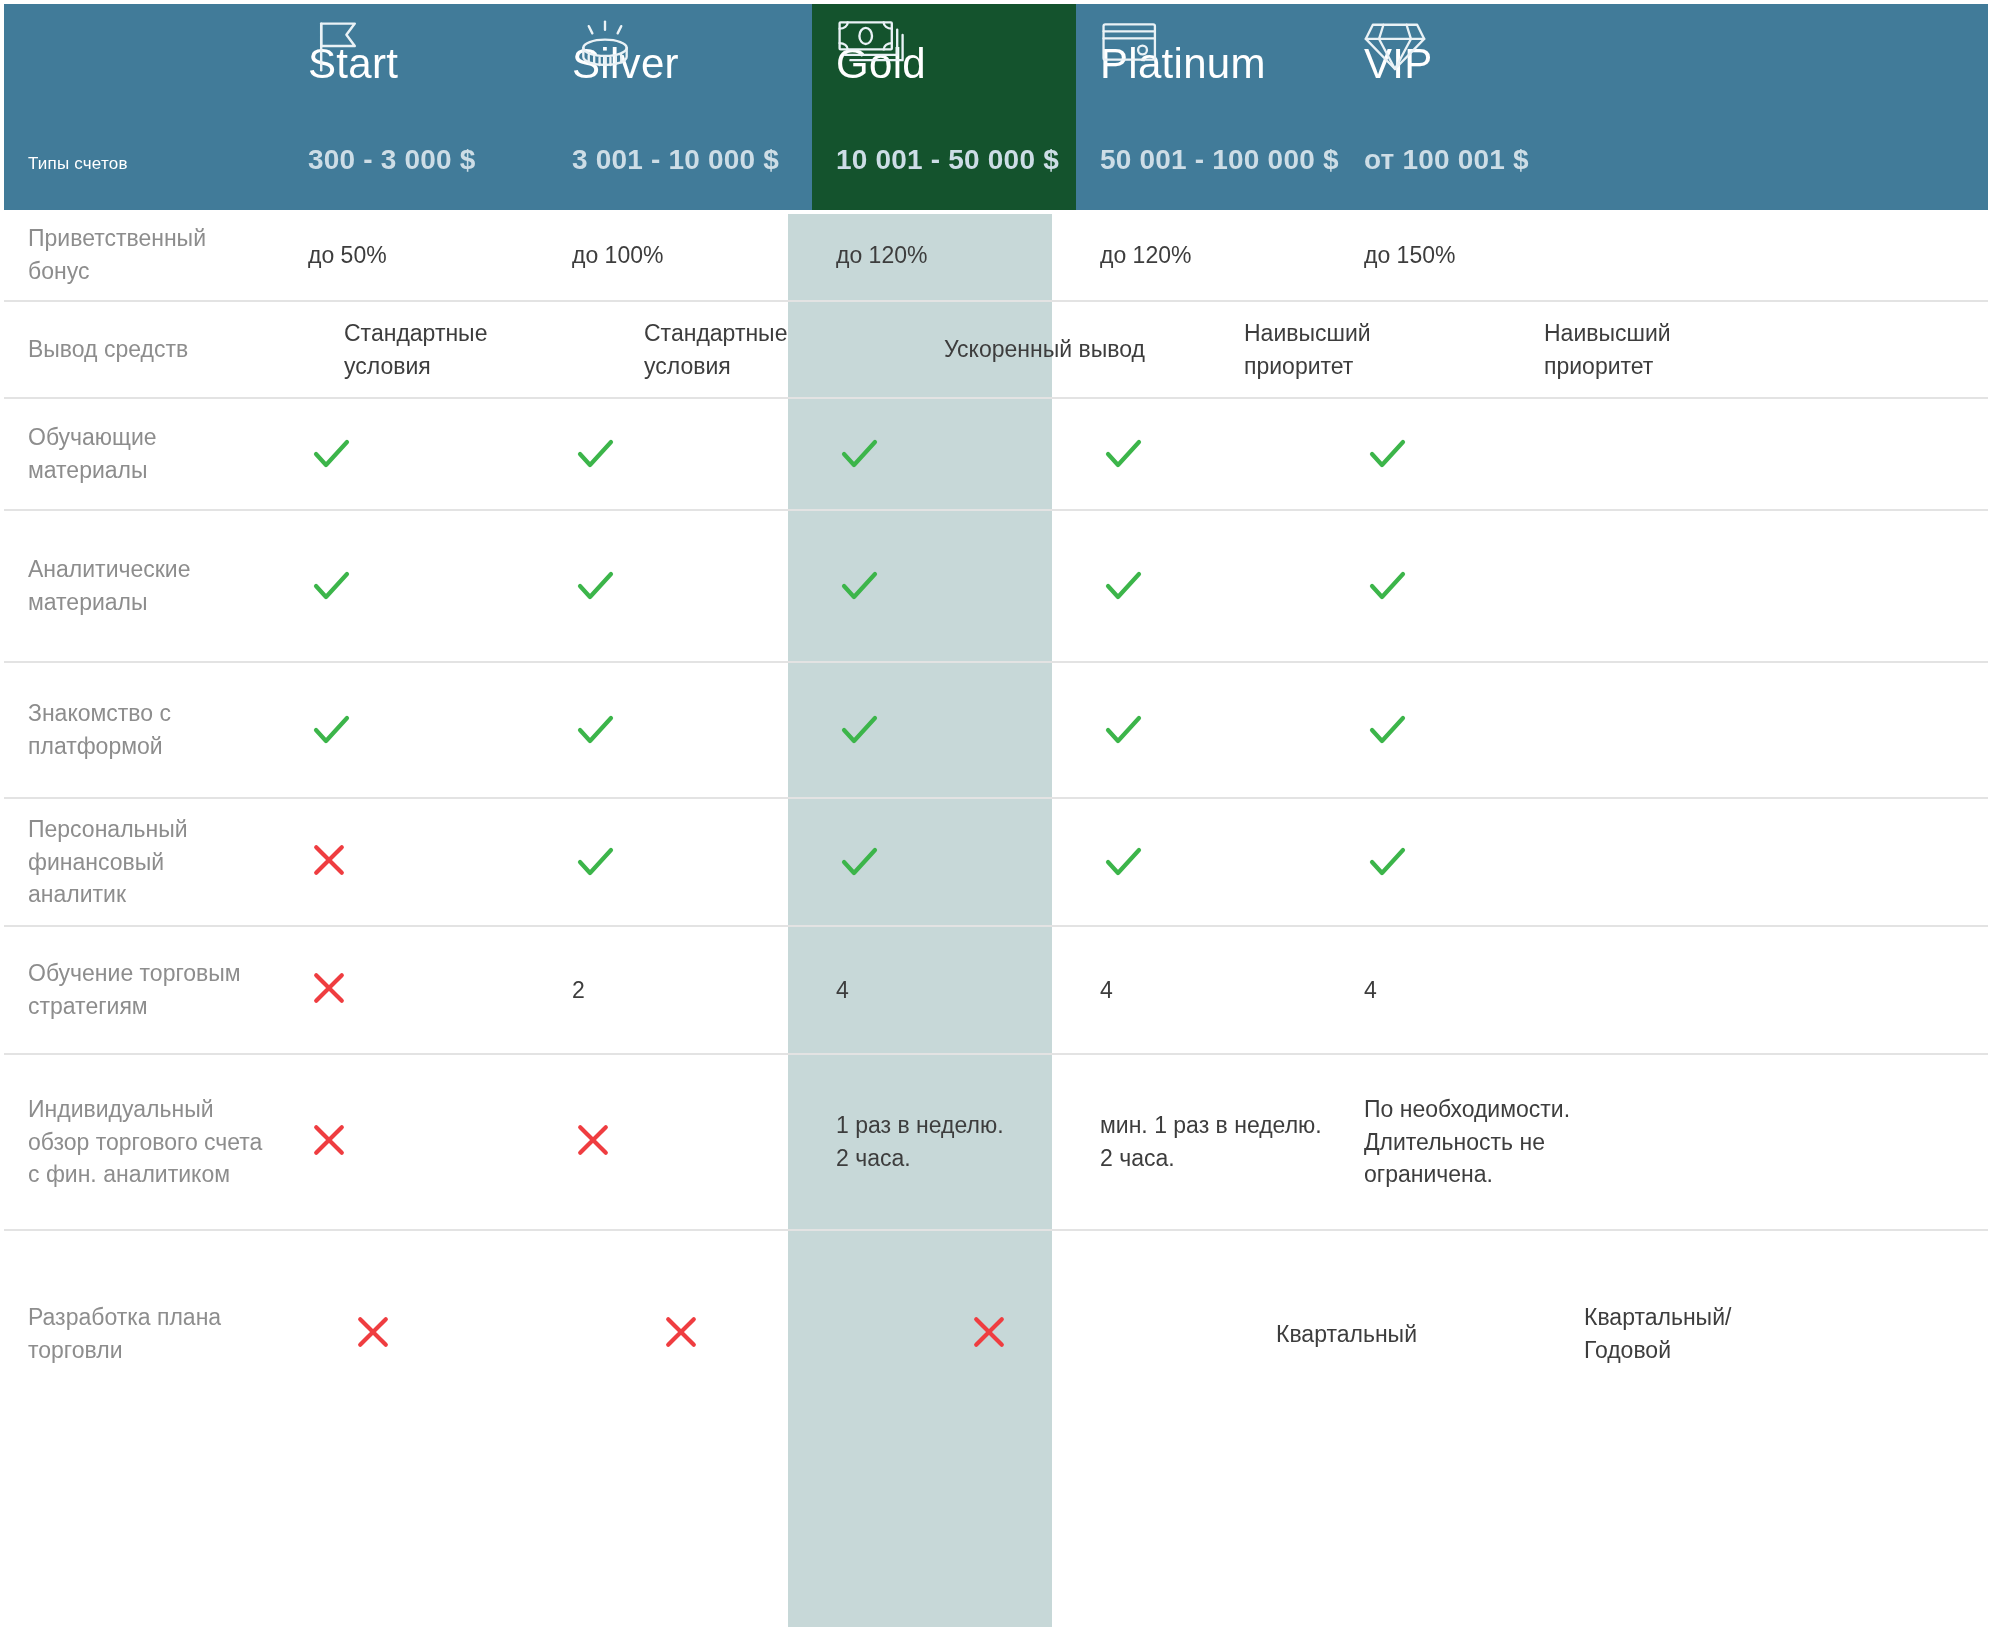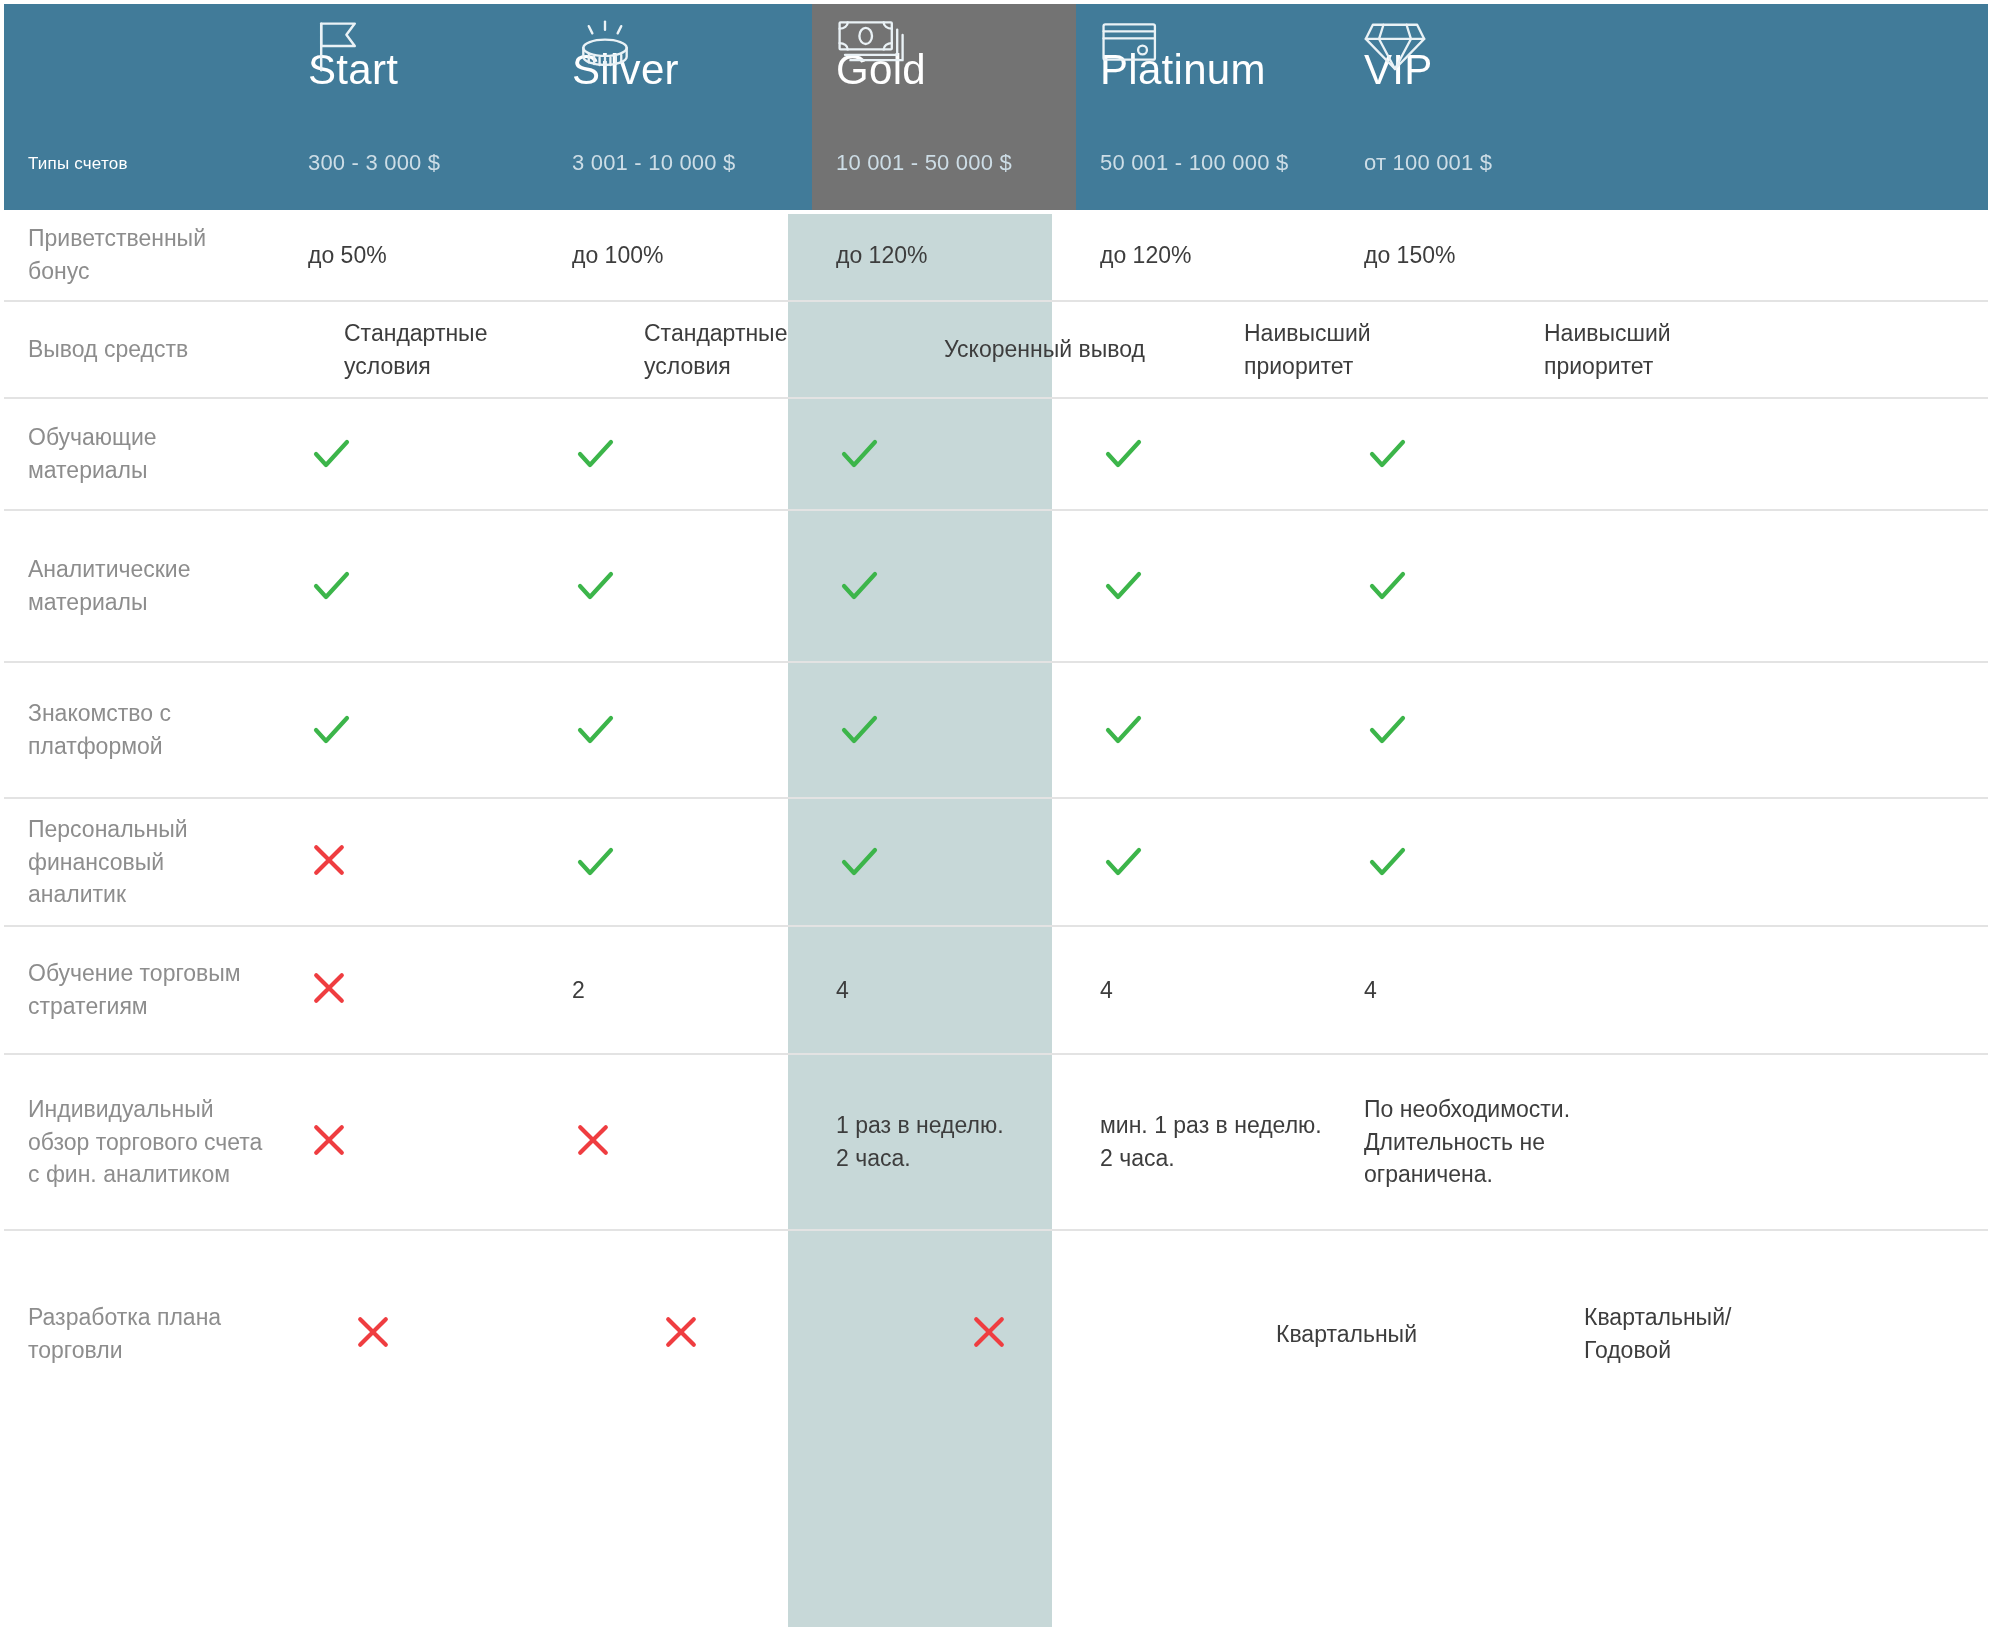--- a/index.html
+++ b/index.html
@@ -61,21 +61,21 @@
     flex-direction: column;
     justify-content: flex-end;
     padding-bottom: 36px;
     gap: 48px;
   }
   .th.corner {
     width: 280px;
     padding-left: 24px;
   }
   .th.plan { width: 264px; }
-  .th.gold { background: #737373; }
+  .th.gold { background: #14532d; }
 
   .corner-label {
     color: #ffffff;
     font-size: 17px;
     font-weight: 400;
     letter-spacing: .2px;
     line-height: 1;
     padding-bottom: 2px;
   }
 
@@ -93,22 +93,22 @@
   .plan-name {
     color: #ffffff;
     font-size: 42px;
     font-weight: 300;
     line-height: 1.05;
     margin-bottom: 12px;
     letter-spacing: .3px;
   }
   .plan-range {
     color: #cddde6;
-    font-size: 22px;
-    font-weight: 400;
+    font-size: 28px;
+    font-weight: 700;
     line-height: 1;
     letter-spacing: .2px;
   }
 
   
   .row {
     display: flex;
     border-bottom: 2px solid #e3e3e3;
     background: transparent;
   }

